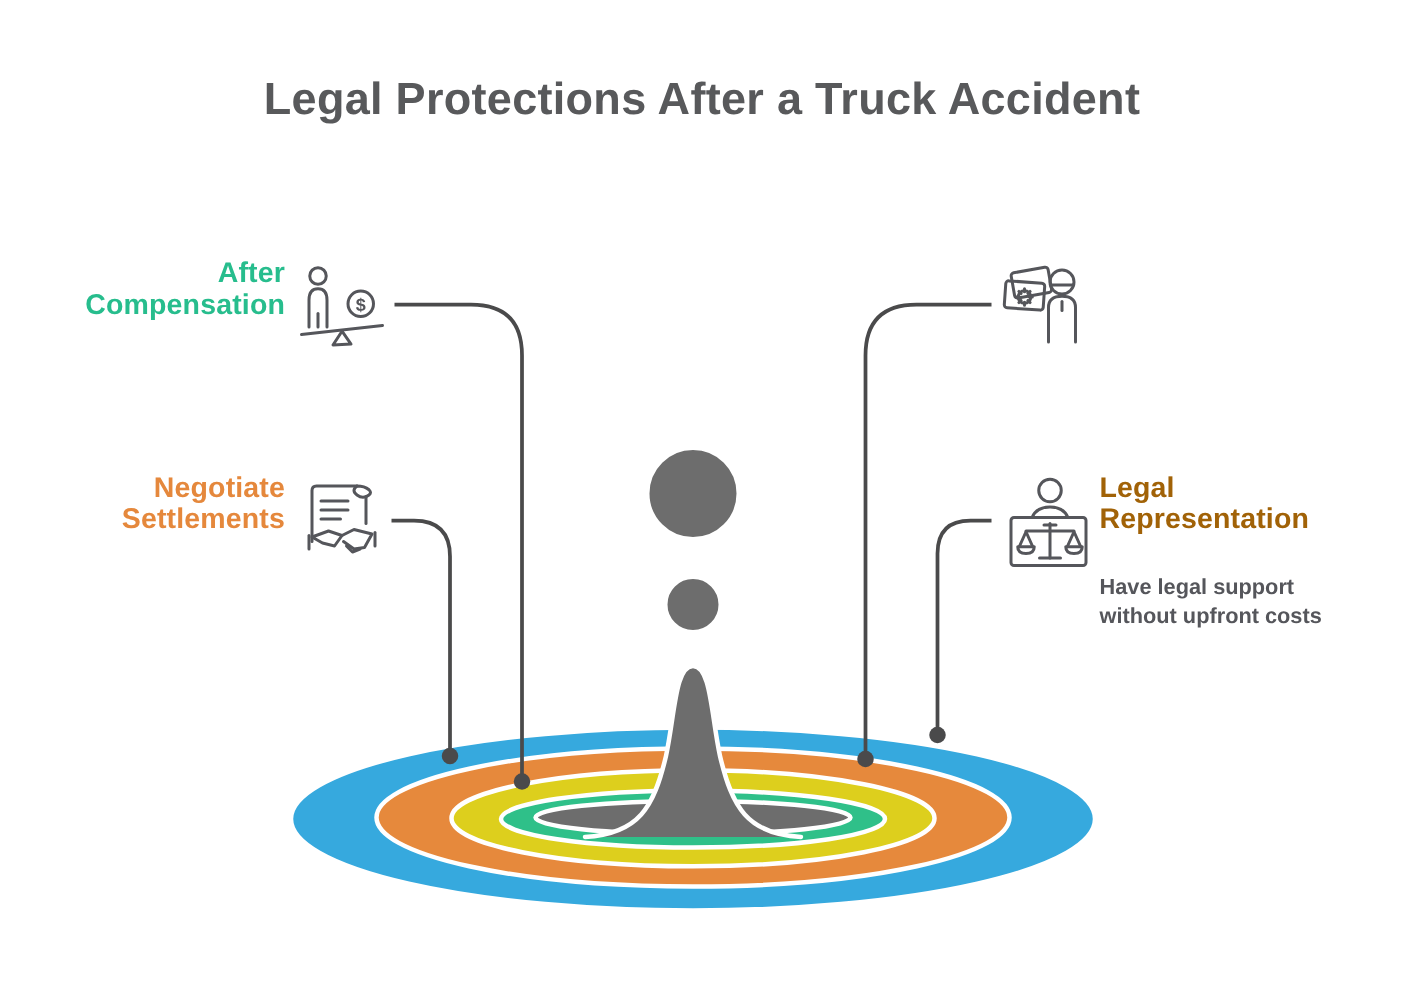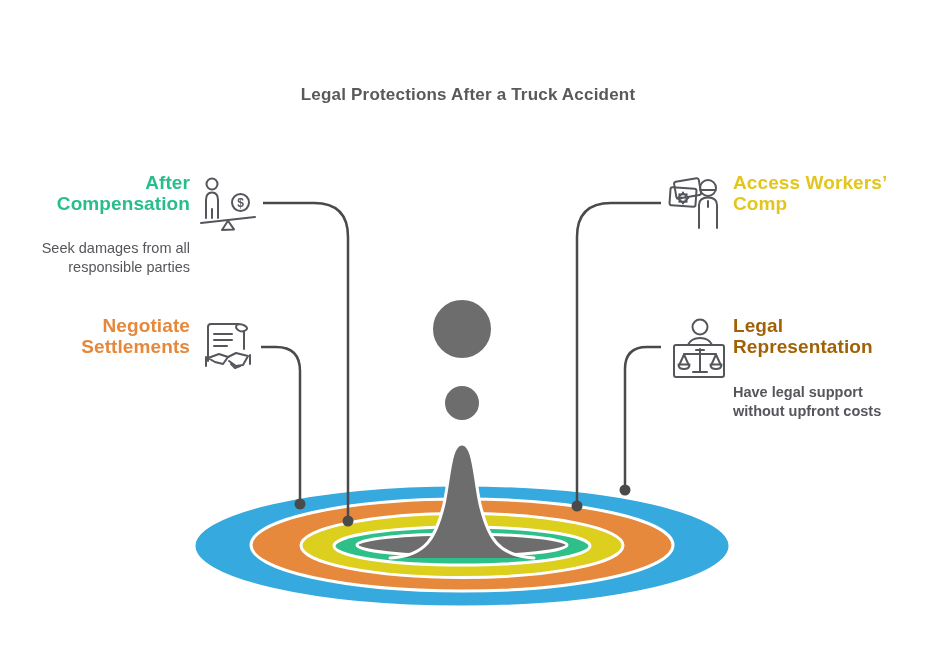--- a/index.html
+++ b/index.html
@@ -2,21 +2,21 @@
 <html><head>
 <meta charset="utf-8">
 <style>
   html,body{margin:0;padding:0;background:#ffffff;}
   .canvas{
     position:relative;width:936px;height:658px;overflow:hidden;background:#ffffff;
     font-family:"Liberation Sans", sans-serif;
   }
   .title{
     position:absolute;left:0;top:50px;width:936px;text-align:center;
-    font-size:17px;font-weight:bold;color:#58595b;letter-spacing:.2px;margin-top:35px;
+    font-size:30px;font-weight:bold;color:#58595b;letter-spacing:.2px;
   }
   .scene{position:absolute;left:0;top:0;}
   .section{position:absolute;}
   .heading{
     font-size:19px;font-weight:bold;line-height:21px;letter-spacing:.1px;
   }
   .desc{
     position:absolute;font-size:14.5px;line-height:19px;color:#55565b;
   }
   .left-col{text-align:right;}
@@ -60,21 +60,20 @@
       <circle cx="348" cy="521" r="5.5"></circle>
       <circle cx="300" cy="504" r="5.5"></circle>
       <circle cx="577" cy="506" r="5.5"></circle>
       <circle cx="625" cy="490" r="5.5"></circle>
     </g>
   </svg>
 
   <div class="section left-col" style="left:10px;top:172px;width:180px;">
     <div class="heading" style="color: rgb(39, 189, 141);">After Compensation</div>
   </div>
-  <div class="desc left-col" style="left:10px;top:239px;width:180px;">Seek damages from all responsible parties</div>
   <svg class="icon" style="left:199px;top:176px;" width="58" height="57" viewBox="0 0 58 57">
     <circle cx="13" cy="8" r="5.5"></circle>
     <path d="M7,42 V24 Q7,16.5 13,16.5 Q19,16.5 19,24 V42"></path>
     <path d="M13,33 V42"></path>
     <circle cx="41.5" cy="26.5" r="8.5"></circle>
     <text x="41.5" y="31" font-size="12" text-anchor="middle">$</text>
     <path d="M2,47 L56,41"></path>
     <path d="M23,54 L29,44.8 L35,53.4 Z"></path>
   </svg>
 
@@ -86,23 +85,20 @@
     <path d="M38,5 Q34,8 38,11 Q42,14 46,11 Q48,9.5 46,7.5 Q43,5 38,5"></path>
     <path d="M44,12 V30"></path>
     <path d="M14,15 H32 M14,21 H32 M14,27 H27"></path>
     <path d="M6,38 v9"></path>
     <path d="M50,36 v9"></path>
     <path d="M8,39 l11,-4 9,3 -5,7 -8,-2 z"></path>
     <path d="M28,38 l8,-4 12,3 -5,9 -7,1 -7,-5"></path>
     <path d="M31,45 l4,4 5,-2"></path>
   </svg>
 
-  <div class="section right-col" style="left:733px;top:172px;width:190px;">
-    <div class="heading" style="color: rgb(227, 198, 27);">Access Workers’ Comp</div>
-  </div>
   <svg class="icon" style="left:666px;top:174px;" width="58" height="58" viewBox="0 0 58 58">
     <rect x="9" y="6" width="25" height="17" rx="2" transform="rotate(-10 21 14)"></rect>
     <rect x="4" y="14" width="26" height="18" rx="2" transform="rotate(4 17 23)"></rect>
     <circle cx="17" cy="24" r="4.2"></circle>
     <path d="M17,18.5 v2 M17,27.5 v2 M11.8,24 h2 M20.2,24 h2 M13.3,20.3 l1.4,1.4 M19.3,26.3 l1.4,1.4 M20.7,20.3 l-1.4,1.4 M14.7,26.3 l-1.4,1.4"></path>
     <circle cx="42" cy="14" r="8"></circle>
     <path d="M34.5,16 H49.5"></path>
     <path d="M33,54 V31 Q33,23.5 42,23.5 Q51,23.5 51,31 V54"></path>
     <path d="M42,27 v6"></path>
   </svg>

